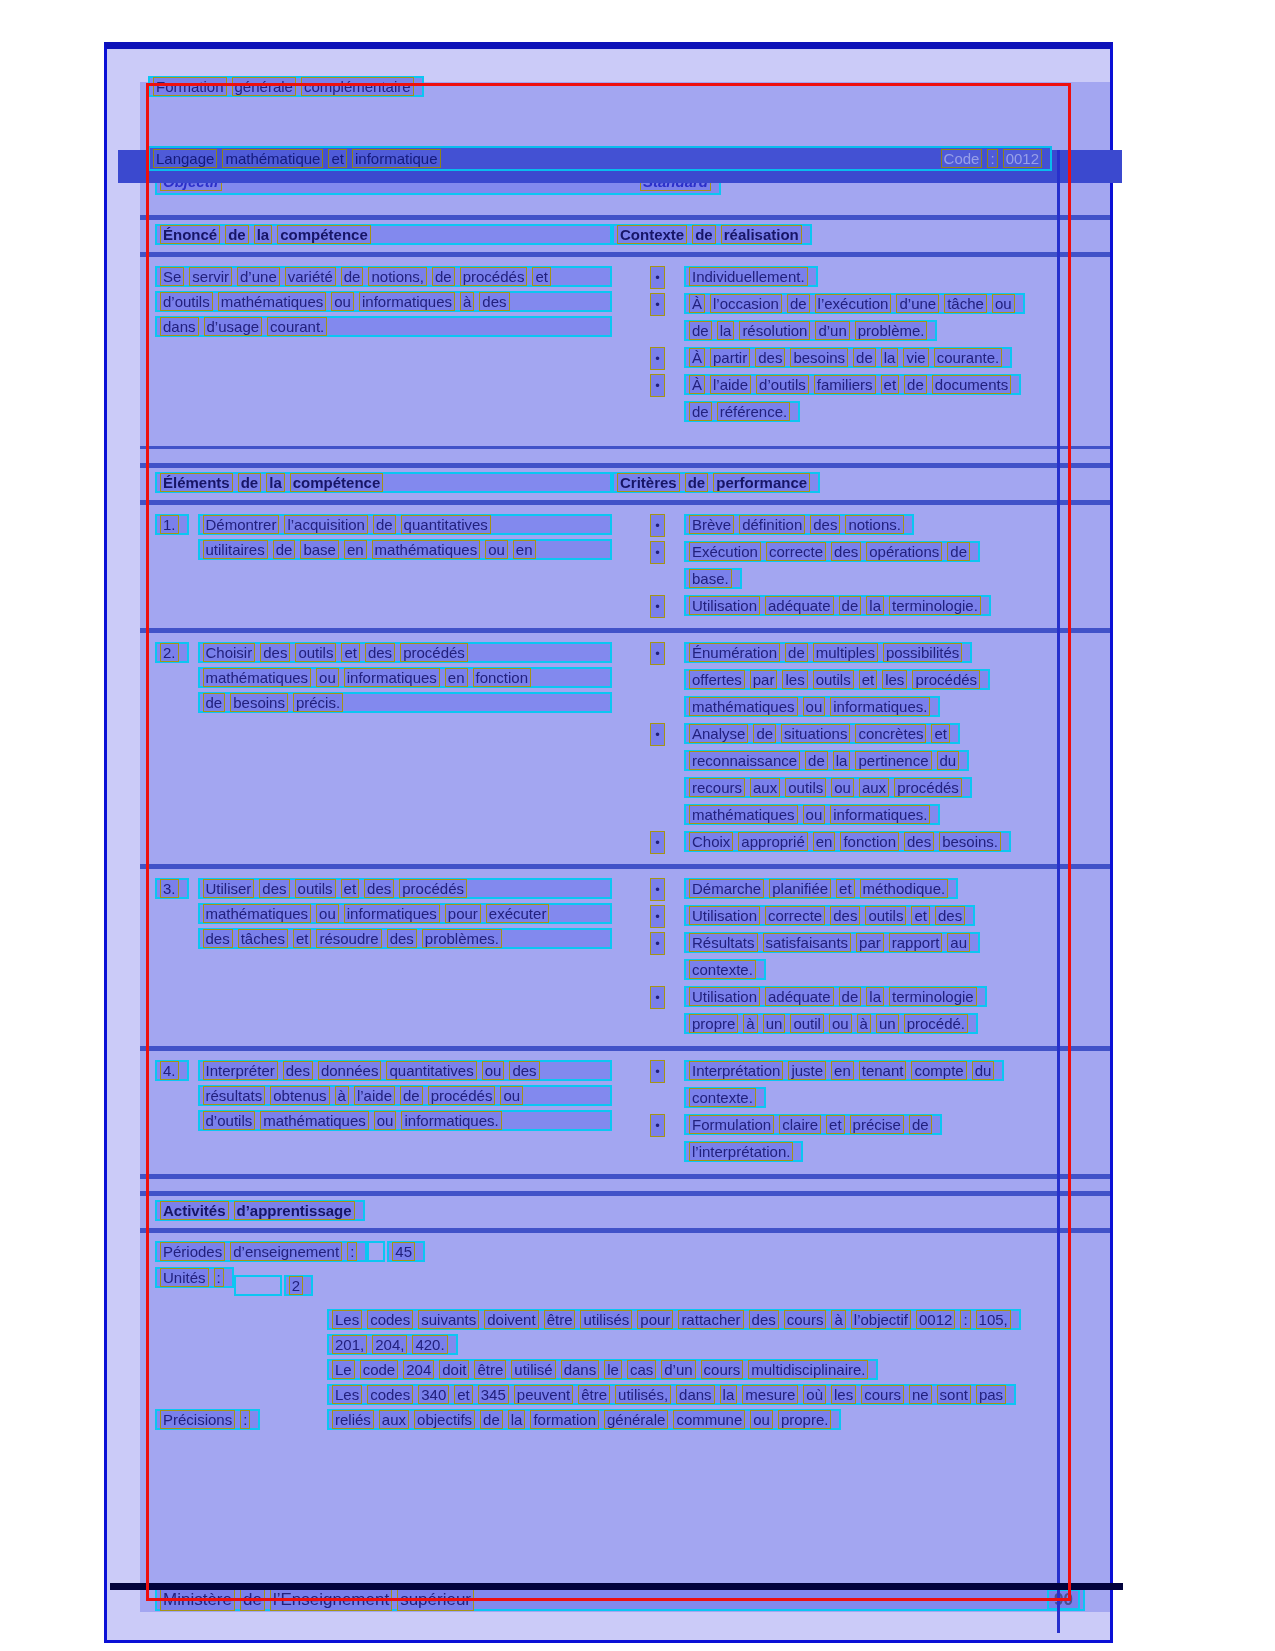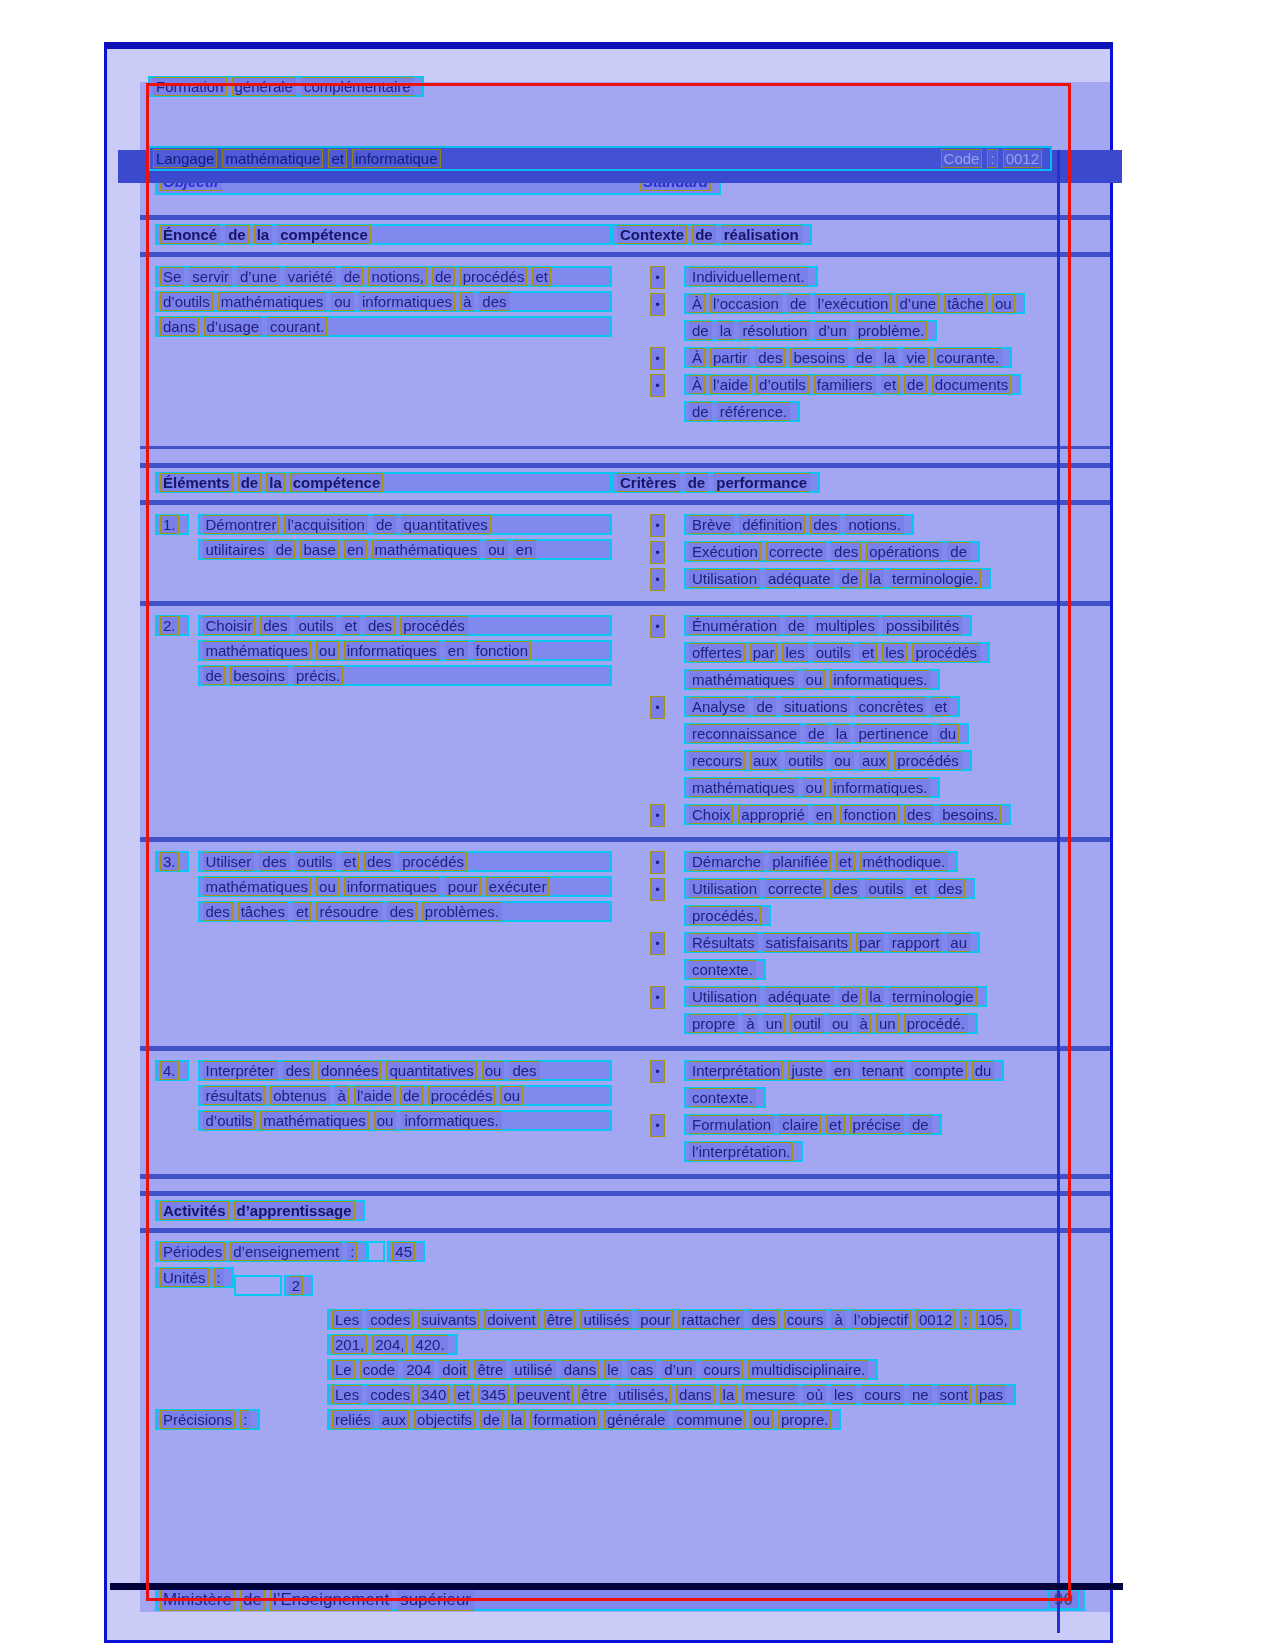--- a/index.html
+++ b/index.html
@@ -263,20 +263,26 @@
           <span class="bchip">•</span>
           <span class="ln hug">
             <span class="w">Exécution</span>
             <span class="w">correcte</span>
             <span class="w">des</span>
             <span class="w">opérations</span>
             <span class="w">de</span>
           </span>
         </div>
 
+        <div class="bl">
+          <span class="bchip" style="visibility: hidden;">•</span>
+          <span class="ln hug">
+            <span class="w">base.</span>
+          </span>
+        </div>
 
         <div class="bl">
           <span class="bchip">•</span>
           <span class="ln hug">
             <span class="w">Utilisation</span>
             <span class="w">adéquate</span>
             <span class="w">de</span>
             <span class="w">la</span>
             <span class="w">terminologie.</span>
           </span>
@@ -455,26 +461,20 @@
           <span class="ln hug">
             <span class="w">Utilisation</span>
             <span class="w">correcte</span>
             <span class="w">des</span>
             <span class="w">outils</span>
             <span class="w">et</span>
             <span class="w">des</span>
           </span>
         </div>
 
-        <div class="bl">
-          <span class="bchip" style="visibility: hidden;">•</span>
-          <span class="ln hug">
-            <span class="w">procédés.</span>
-          </span>
-        </div>
 
         <div class="bl">
           <span class="bchip">•</span>
           <span class="ln hug">
             <span class="w">Résultats</span>
             <span class="w">satisfaisants</span>
             <span class="w">par</span>
             <span class="w">rapport</span>
             <span class="w">au</span>
           </span>

